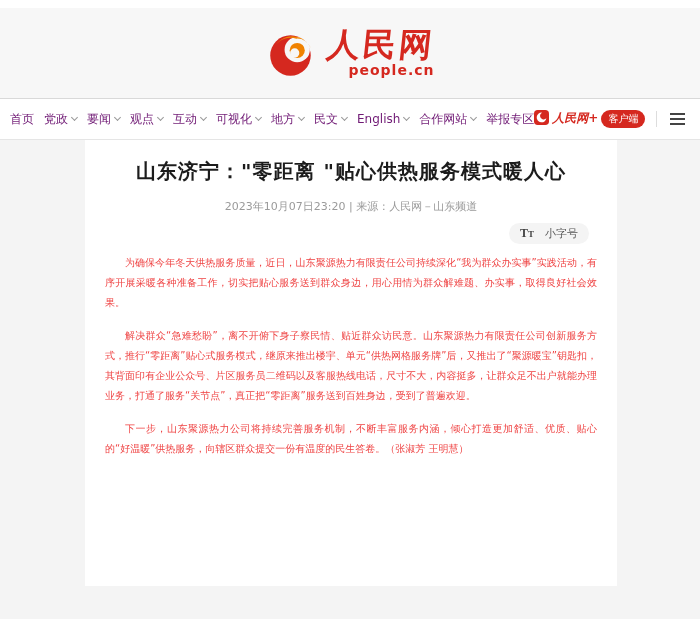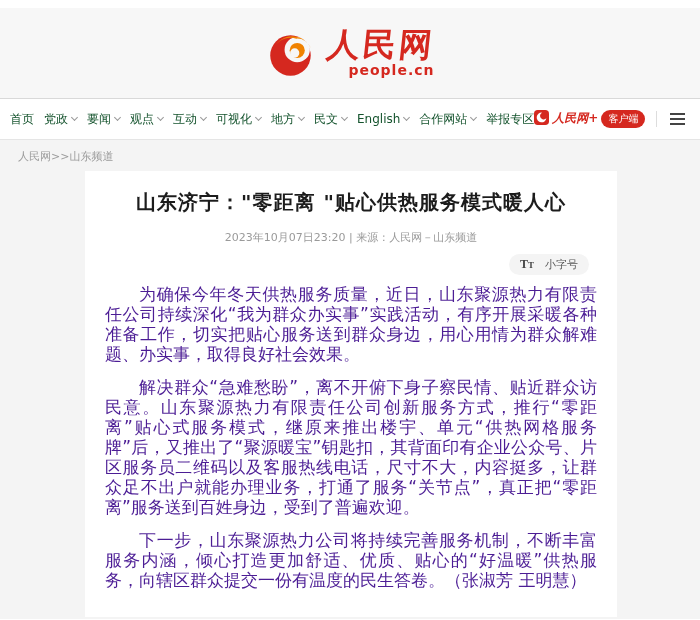--- a/index.html
+++ b/index.html
@@ -13,21 +13,21 @@
   .logo-text { display:flex; flex-direction:column; align-items:flex-end; }
   .logo-cn { color:#d5281f; font-size:33px; font-weight:bold; letter-spacing:3px;
              transform:skewX(-6deg); line-height:34px; }
   .logo-en { color:#d5281f; font-size:14px; font-weight:bold; letter-spacing:1px; }
 
   
   .nav-bar { height:42px; background:#fff; border-top:1px solid #d9d9d9;
              border-bottom:1px solid #e5e5e5; display:flex; align-items:center;
              justify-content:space-between; padding:0 10px; }
   .nav-left { display:flex; align-items:center; gap:10px; }
-  .nav-item { font-size:12px; color:#14532d; text-decoration:none; display:flex;
+  .nav-item { font-size:12px; color:#701a75; text-decoration:none; display:flex;
               align-items:center; cursor:pointer; white-space:nowrap;justify-content:center; }
   .caret-icon { width:5px; height:5px; border-right:1px solid #999;
                 border-bottom:1px solid #999; transform:rotate(45deg);
                 display:inline-block; margin:-3px 0 0 4px; }
   .nav-right { display:flex; align-items:center; gap:11px; }
   .app-badge { display:flex; align-items:flex-start; gap:3px; cursor:pointer; text-decoration:none; }
   .badge-brand { color:#d5281f; font-size:12px; font-weight:bold; font-style:italic; white-space:nowrap; }
   .badge-pill { background:#d5281f; color:#fff; font-size:10px; padding:2px 7px;
                 border-radius:9px; white-space:nowrap; }
   .vdiv { width:1px; height:16px; background:#ddd; }
@@ -45,21 +45,21 @@
   .article-title { font-size:20px; line-height:27px; color:#1c1c1c;
                    text-align:center; font-weight:700; letter-spacing:1px; }
   .article-meta { margin-top:14px; text-align:center; font-size:11px; color:#9a9a9a; }
   .tool-row { margin-top:9px; display:flex; justify-content:flex-end; padding-right:8px; }
   .font-pill { background:#f4f4f4; border-radius:12px; padding:3px 11px; font-size:11px;
                color:#555; display:flex; align-items:center; gap:11px; cursor:pointer; }
   .tt { font-family:"Liberation Serif","DejaVu Serif",serif; font-weight:bold; color:#444; }
   .tt .t1 { font-size:12px; }
   .tt .t2 { font-size:9px; }
   .article-body { margin-top:9px; }
-  .article-body p { font-size:17px; line-height:20px; color:#4c1d95; text-align:justify;
+  .article-body p { font-size:10px; line-height:20px; color:#ef4444; text-align:justify;
                     text-indent:2em; margin-bottom:13px; }
 </style>
 </head>
 <body>
 
 <header class="site-header">
   <div class="logo">
     <svg width="54" height="54" viewBox="0 0 64 64">
       <circle cx="29" cy="35" r="24" fill="#d5281f"></circle>
       <circle cx="37" cy="28" r="15" fill="#f7f7f7"></circle>
@@ -138,21 +138,20 @@
       <svg width="17" height="17" viewBox="0 0 20 20" fill="none" stroke="#d5281f" stroke-width="2">
         <circle cx="8.5" cy="8.5" r="5.5"></circle>
         <line x1="12.8" y1="12.8" x2="17.5" y2="17.5" stroke-linecap="round"></line>
       </svg>
     </span>
 
   </div>
 </nav>
 
 <div class="page-body">
-  <div class="breadcrumb">人民网&gt;&gt;山东频道</div>
 
   <main class="article-card">
     <h1 class="article-title">山东济宁："零距离 "贴心供热服务模式暖人心</h1>
     <div class="article-meta">2023年10月07日23:20 | 来源：人民网－山东频道</div>
 
     <div class="tool-row">
       <span class="font-pill">
         <span class="tt"><span class="t1">T</span><span class="t2">T</span></span>
         <span>小字号</span>
       </span>

